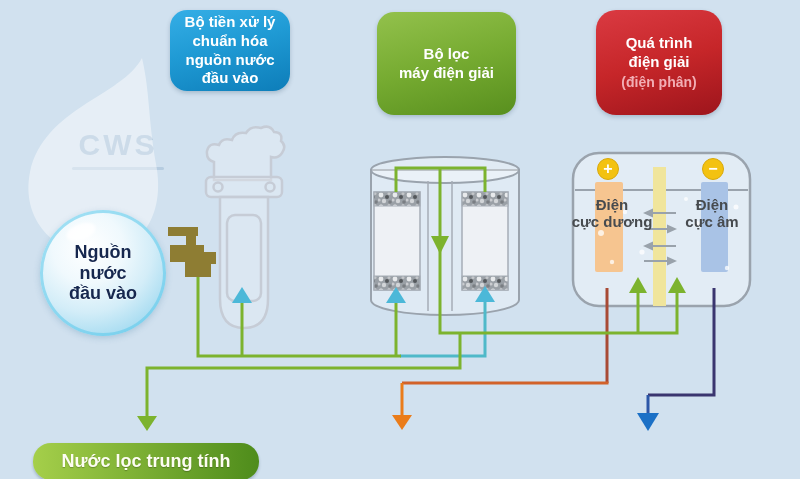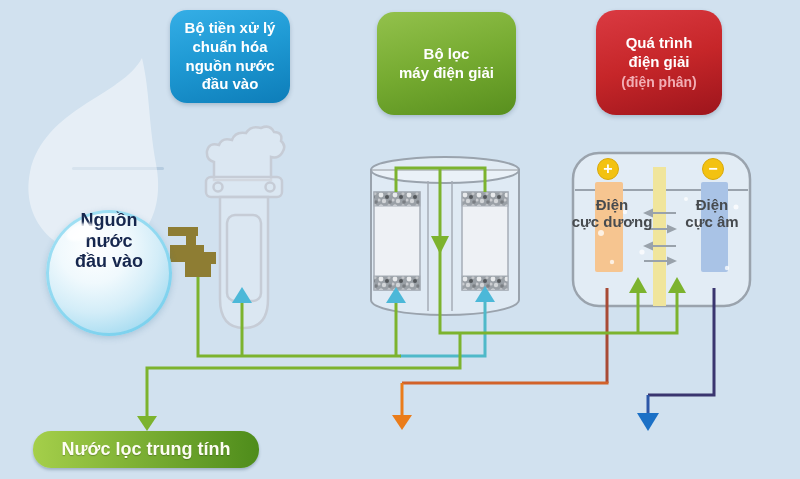--- a/index.html
+++ b/index.html
@@ -9,60 +9,61 @@
   .abs{position:absolute;}
   .ml{white-space:pre-line;}
   
   .wm-text{left:58px;top:128px;width:120px;text-align:center;font-size:30px;font-weight:bold;
     letter-spacing:3px;color:rgba(125,160,195,.55);}
   .wm-tag{left:72px;top:167px;width:92px;height:3px;background:rgba(140,170,200,.38);border-radius:2px;}
   
   .topbox{display:flex;flex-direction:column;align-items:center;justify-content:center;
     text-align:center;color:#fff;font-weight:bold;font-size:15px;line-height:1.26;
     border-radius:17px;box-shadow:0 2px 4px rgba(40,70,100,.25);}
-  .box-blue{left:170px;top:10px;width:120px;height:93px;
+  .box-blue{left:170px;top:10px;width:120px;height:81px;
     background:linear-gradient(165deg,#35aee6 0%,var(--box_blue) 45%,#0d7db9 100%);}
   .box-green{left:377px;top:12px;width:139px;height:103px;
     background:linear-gradient(165deg,#93c14c 0%,var(--box_green) 50%,#588f1e 100%);}
   .box-red{left:596px;top:10px;width:126px;height:105px;border-radius:20px;
     background:linear-gradient(165deg,#da3a42 0%,var(--box_red) 50%,#9d151c 100%);}
   .box-red .sub{font-size:14px;color:#f2aeb4;margin-top:2px;font-weight:bold;}
   
-  .bubble{left:46px;top:210px;width:126px;height:126px;border-radius:50%;
+  .bubble{left:40px;top:210px;width:126px;height:126px;border-radius:50%;
     background:radial-gradient(circle at 38% 30%,#ffffff 0%,#f0f9fd 30%,#d3edf8 55%,#a7dcf1 78%,#62c2e5 93%,#3fb0dc 100%);
     box-shadow:inset 0 0 0 3px rgba(90,200,235,.55),0 2px 6px rgba(60,120,160,.25);
-    display:flex;justify-content:center;text-align:center;}
+    display:flex;align-items:center;justify-content:center;text-align:center;}
   .bubble .txt{font-size:18px;font-weight:bold;color:#16274e;line-height:1.14;
     text-shadow:0 1px 1px rgba(255,255,255,.7);}
   .shine{left:66px;top:224px;width:30px;height:16px;border-radius:50%;background:rgba(255,255,255,.85);
     transform:rotate(-20deg);filter:blur(1px);}
   
   .elec-label{text-align:center;font-size:15px;font-weight:bold;color:#474b4f;line-height:1.15;}
   .lbl-pos{left:564px;top:196px;width:96px;}
   .lbl-neg{left:667px;top:196px;width:90px;}
   .sign{width:22px;height:22px;border-radius:50%;background:var(--sign_circle);
     border:1px solid #d9a90c;color:#fff;font-weight:bold;font-size:16px;line-height:19px;text-align:center;}
   .sign-pos{left:597px;top:158px;}
   .sign-neg{left:702px;top:158px;}
   
   .pill{height:37px;border-radius:18px;display:flex;align-items:center;justify-content:center;
     color:#fdfdf2;font-size:18px;font-weight:bold;text-shadow:0 1px 1px rgba(0,0,0,.25);
-    box-shadow:0 2px 3px rgba(40,70,100,.3);}
+    box-shadow:0 2px 3px rgba(40,70,100,.3);margin-top:12px;}
   .pill-neutral{left:33px;top:431px;width:226px;
     background:linear-gradient(90deg,var(--pill_green_start),var(--pill_green_end));}
   .pill-acid{left:283px;top:431px;width:224px;
     background:linear-gradient(90deg,var(--pill_orange_start),var(--pill_orange_end));}
   .pill-alkaline{left:533px;top:431px;width:224px;
     background:linear-gradient(90deg,var(--pill_blue_start),var(--pill_blue_end));}
 </style>
 </head>
 <body>
 
 <div id="stage">
 
+  <div class="abs wm-text">CWS</div>
   <div class="abs wm-tag"></div>
 
   <svg class="abs" width="800" height="479" viewBox="0 0 800 479" style="left:0;top:0;">
     <defs>
       <pattern id="granule" width="14" height="12" patternUnits="userSpaceOnUse">
         <rect width="14" height="12" fill="#9aa0a6"></rect>
         <circle cx="3" cy="3" r="2.4" fill="#e8eaec"></circle>
         <circle cx="9" cy="5" r="2.0" fill="#54585c"></circle>
         <circle cx="6" cy="9" r="2.2" fill="#d2d5d8"></circle>
         <circle cx="12" cy="10" r="1.8" fill="#7a7e83"></circle>

